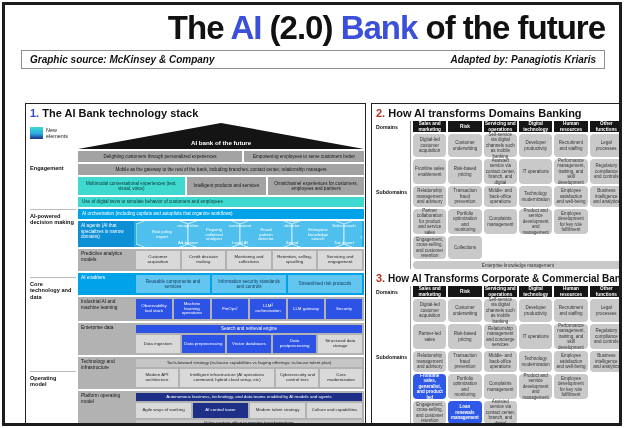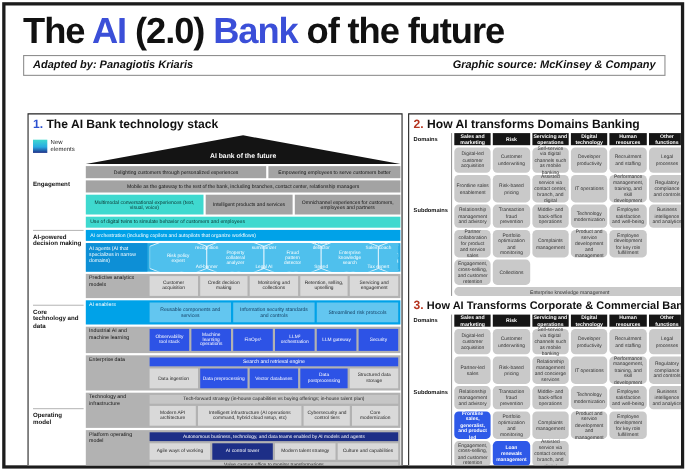--- a/index.html
+++ b/index.html
@@ -1,20 +1,20 @@
 <!DOCTYPE html>
 <html><head>
 <meta charset="utf-8">
 <style>
   * { margin:0; padding:0; box-sizing:border-box; }
   html,body { width:624px; height:428px; background:#fff; font-family:"Liberation Sans", sans-serif; }
   #frame { position:absolute; inset:2px; border:3px solid #1c1c1c; background:#fff; overflow:hidden; }
 
   
-  #title { padding:4px 14px 2px 16px; font-size:33px; font-weight:bold; letter-spacing:-1px; color:#111; white-space:nowrap; }
+  #title { padding:4px 14px 2px 16px; font-size:33px; font-weight:bold; letter-spacing:-1px; color:#111; white-space:nowrap;text-align:right; }
   #title .blue { color:#3b4fd8; }
 
   
   #sourcebar { margin:1px 14px 4px 16px; border:1px solid #8f8f8f; display:flex; justify-content:space-between; padding:3px 8px; font-size:10px; font-style:italic; font-weight:bold; color:#111; }
 
   
   #main { display:flex; gap:5px; padding:2px 20px;margin-top:32px; }
   .panel { border:1px solid #222; background:#fff; }
   #left-panel { width:341px; height:332px; padding:3px 4px; position:relative; border-bottom-width:2px; }
   #right-panel { width:258px; height:336px; padding:3px 4px 2px 4px; border-right-width:2px; border-bottom-width:2px; }
@@ -76,22 +76,22 @@
   .tfooter { background:#c9c9c9; border-radius:4px; color:#333; font-size:4.6px; display:flex; align-items:center; justify-content:center; }
 </style>
 </head>
 <body>
 
 <div id="frame">
 
   <div id="title"><span>The </span><span class="blue">AI</span><span> (2.0) </span><span class="blue">Bank</span><span> of the future</span></div>
 
   <div id="sourcebar">
+    <span>Graphic source: McKinsey &amp; Company</span>
     <span>Adapted by: Panagiotis Kriaris</span>
-    <span>Graphic source: McKinsey &amp; Company</span>
   </div>
 
   <div id="main">
 
     <div id="left-panel" class="panel">
       <div class="sec-heading"><span class="num-blue">1.</span><span class="htext"> The AI Bank technology stack</span></div>
 
       <div id="diagram">
         <div id="label-layer">
           <div class="side-label" style="top:44px;">Engagement</div>

